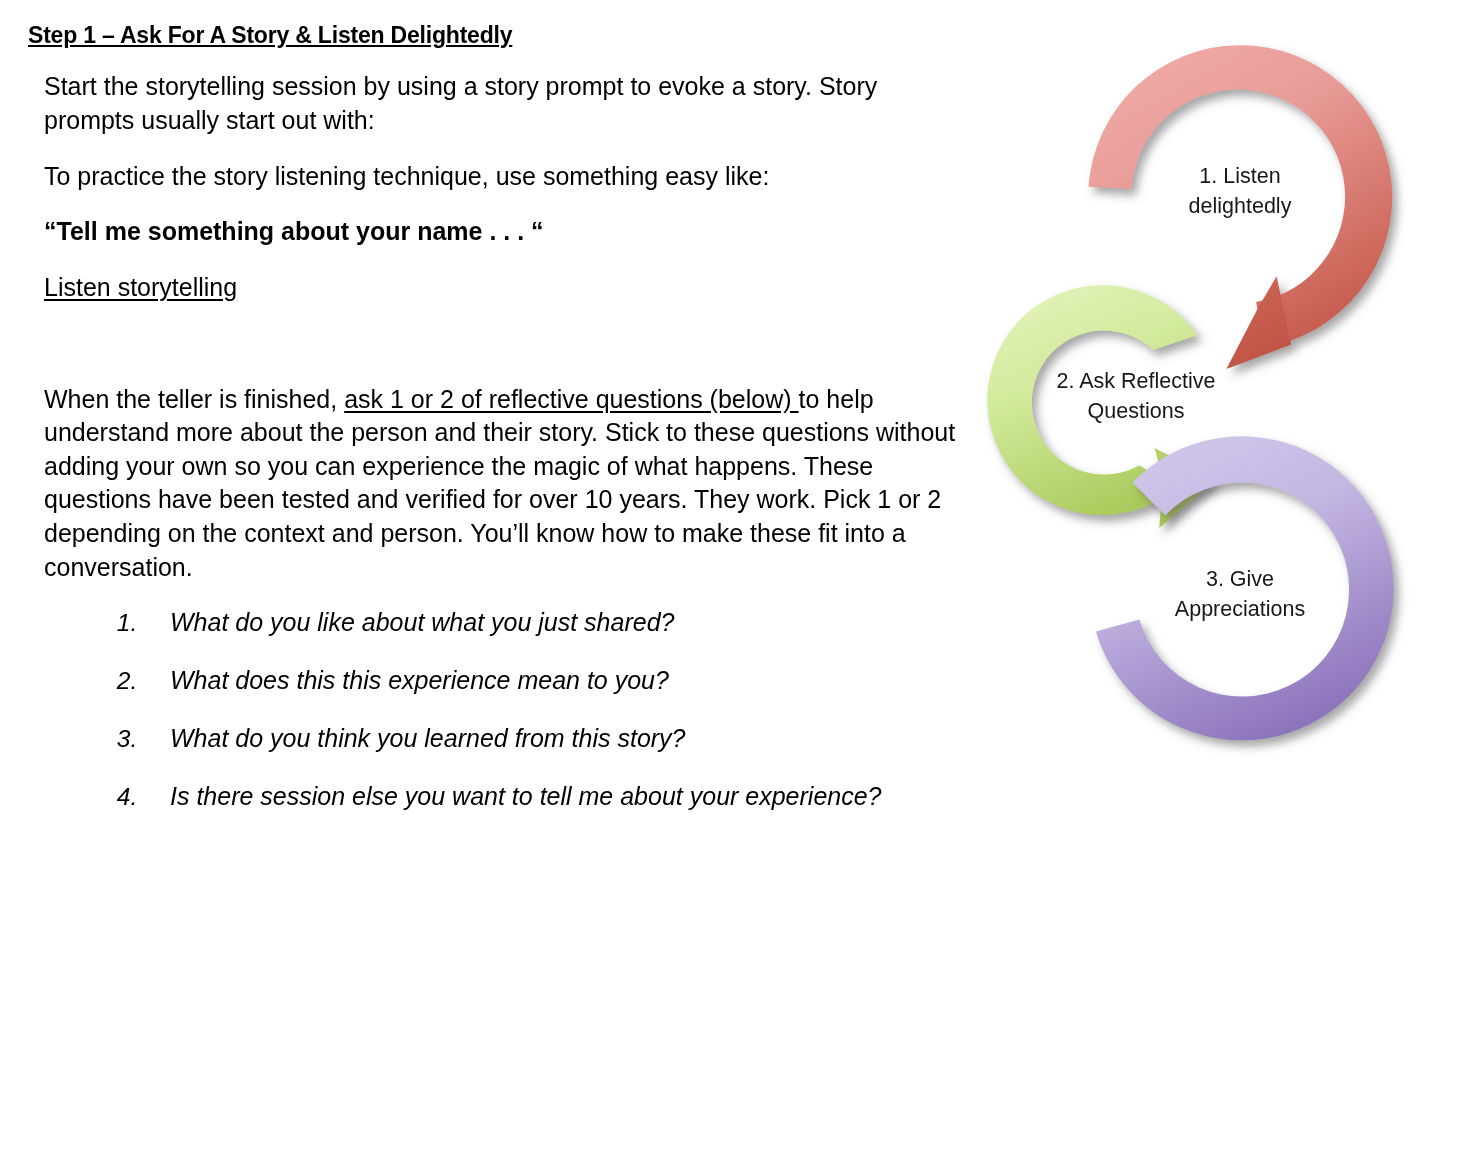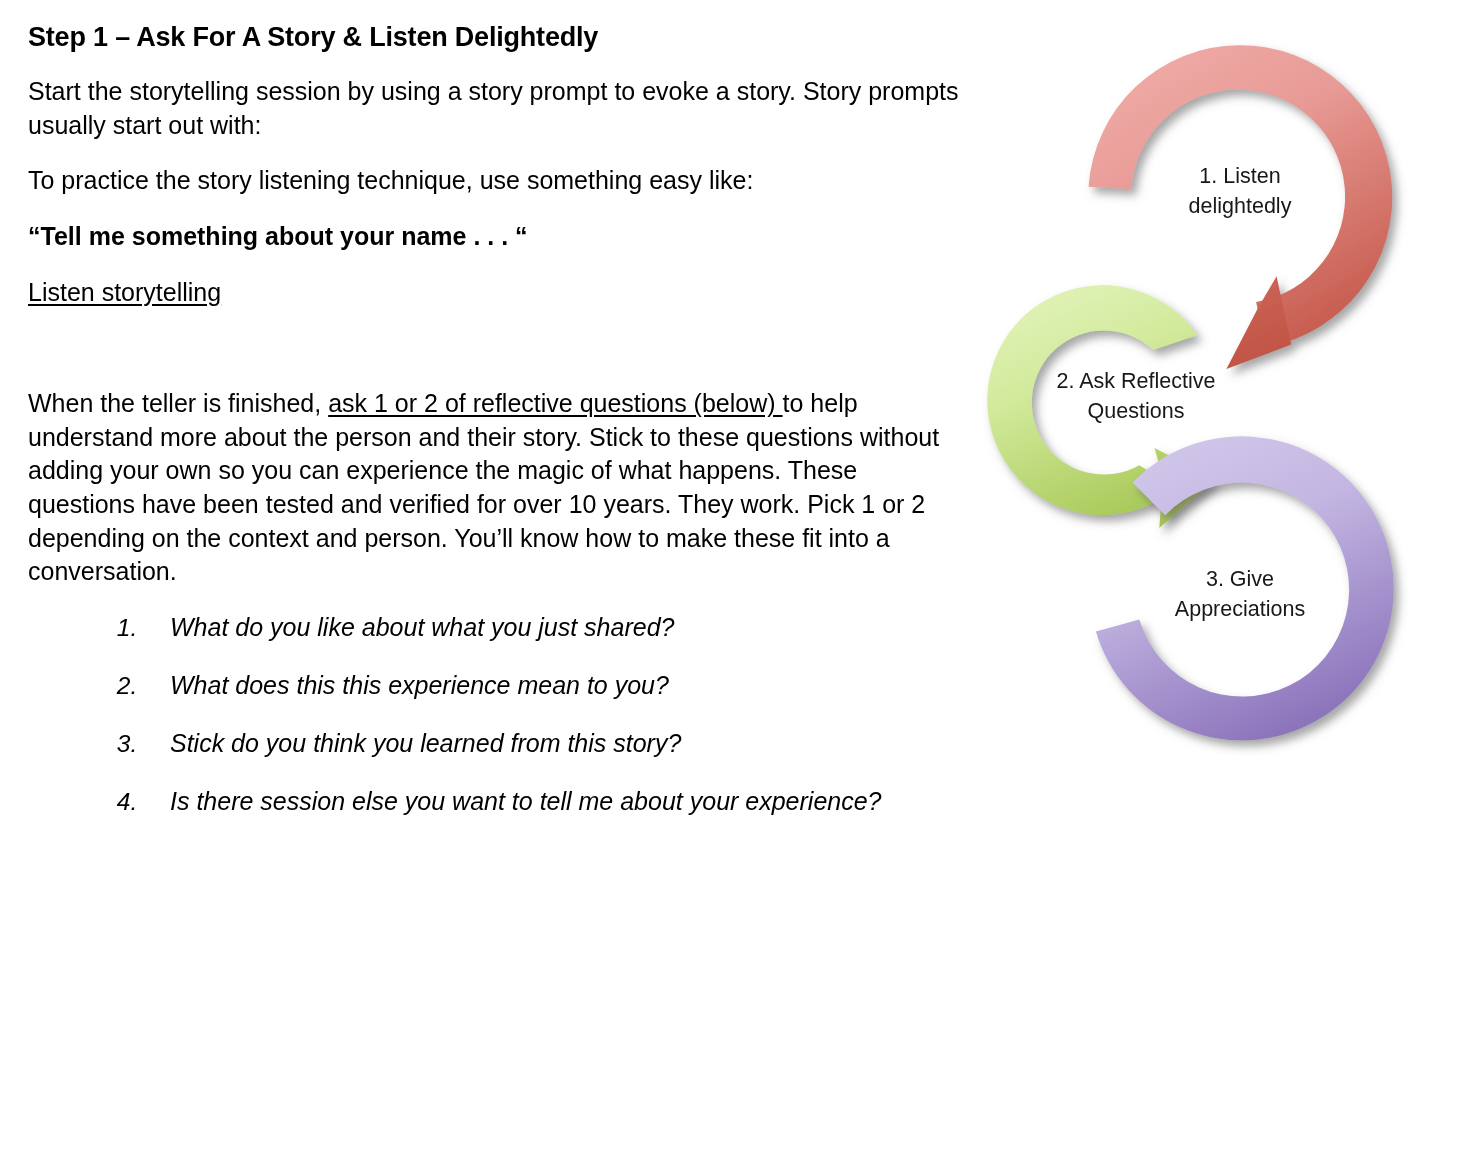--- a/index.html
+++ b/index.html
@@ -41,32 +41,33 @@
   }
 
   .wrap-spacer {
     float: right;
     width: 470px;
     height: 740px;
     shape-outside: margin-box;
   }
 
   h2.step-head {
-    font-size: 27px;
+    font-size: 23px;
     font-weight: bold;
     letter-spacing: -0.2px;
     margin: 0 0 22px 0;
     line-height: 1.15;
     font-stretch: condensed;
+    text-decoration: underline;
   }
 
   p.body {
     font-size: 25px;
     line-height: 1.345;
-    margin: 0 0 22px 0;
+    margin: 0 0 22px 16px;
     font-stretch: condensed;
   }
 
   .ital { font-style: italic; }
   .bi   { font-weight: bold; }
   .uline { text-decoration: underline; text-underline-offset: 3px; }
 
   .gap-lg { height: 56px; }
 
   ol.questions {
@@ -216,18 +217,18 @@
     <div class="gap-lg"></div>
 
 
     <p class="body">
       <span>When the teller is finished, </span><span class="uline">ask 1 or 2 of reflective questions (below) </span><span>to help understand more about the person and their story. Stick to these questions without adding your own so you can experience the magic of what happens. These questions have been tested and verified for over 10 years. They work. Pick 1 or 2 depending on the context and person. You’ll know how to make these fit into a conversation.</span>
     </p>
 
     <ol class="questions">
       <li>What do you like about what you just shared?</li>
       <li>What does this this experience mean to you?</li>
-      <li>Stick do you think you learned from this story?</li>
+      <li>What do you think you learned from this story?</li>
       <li>Is there session else you want to tell me about your experience?</li>
     </ol>
 
   </div>
 </div>
 
 </body></html>

